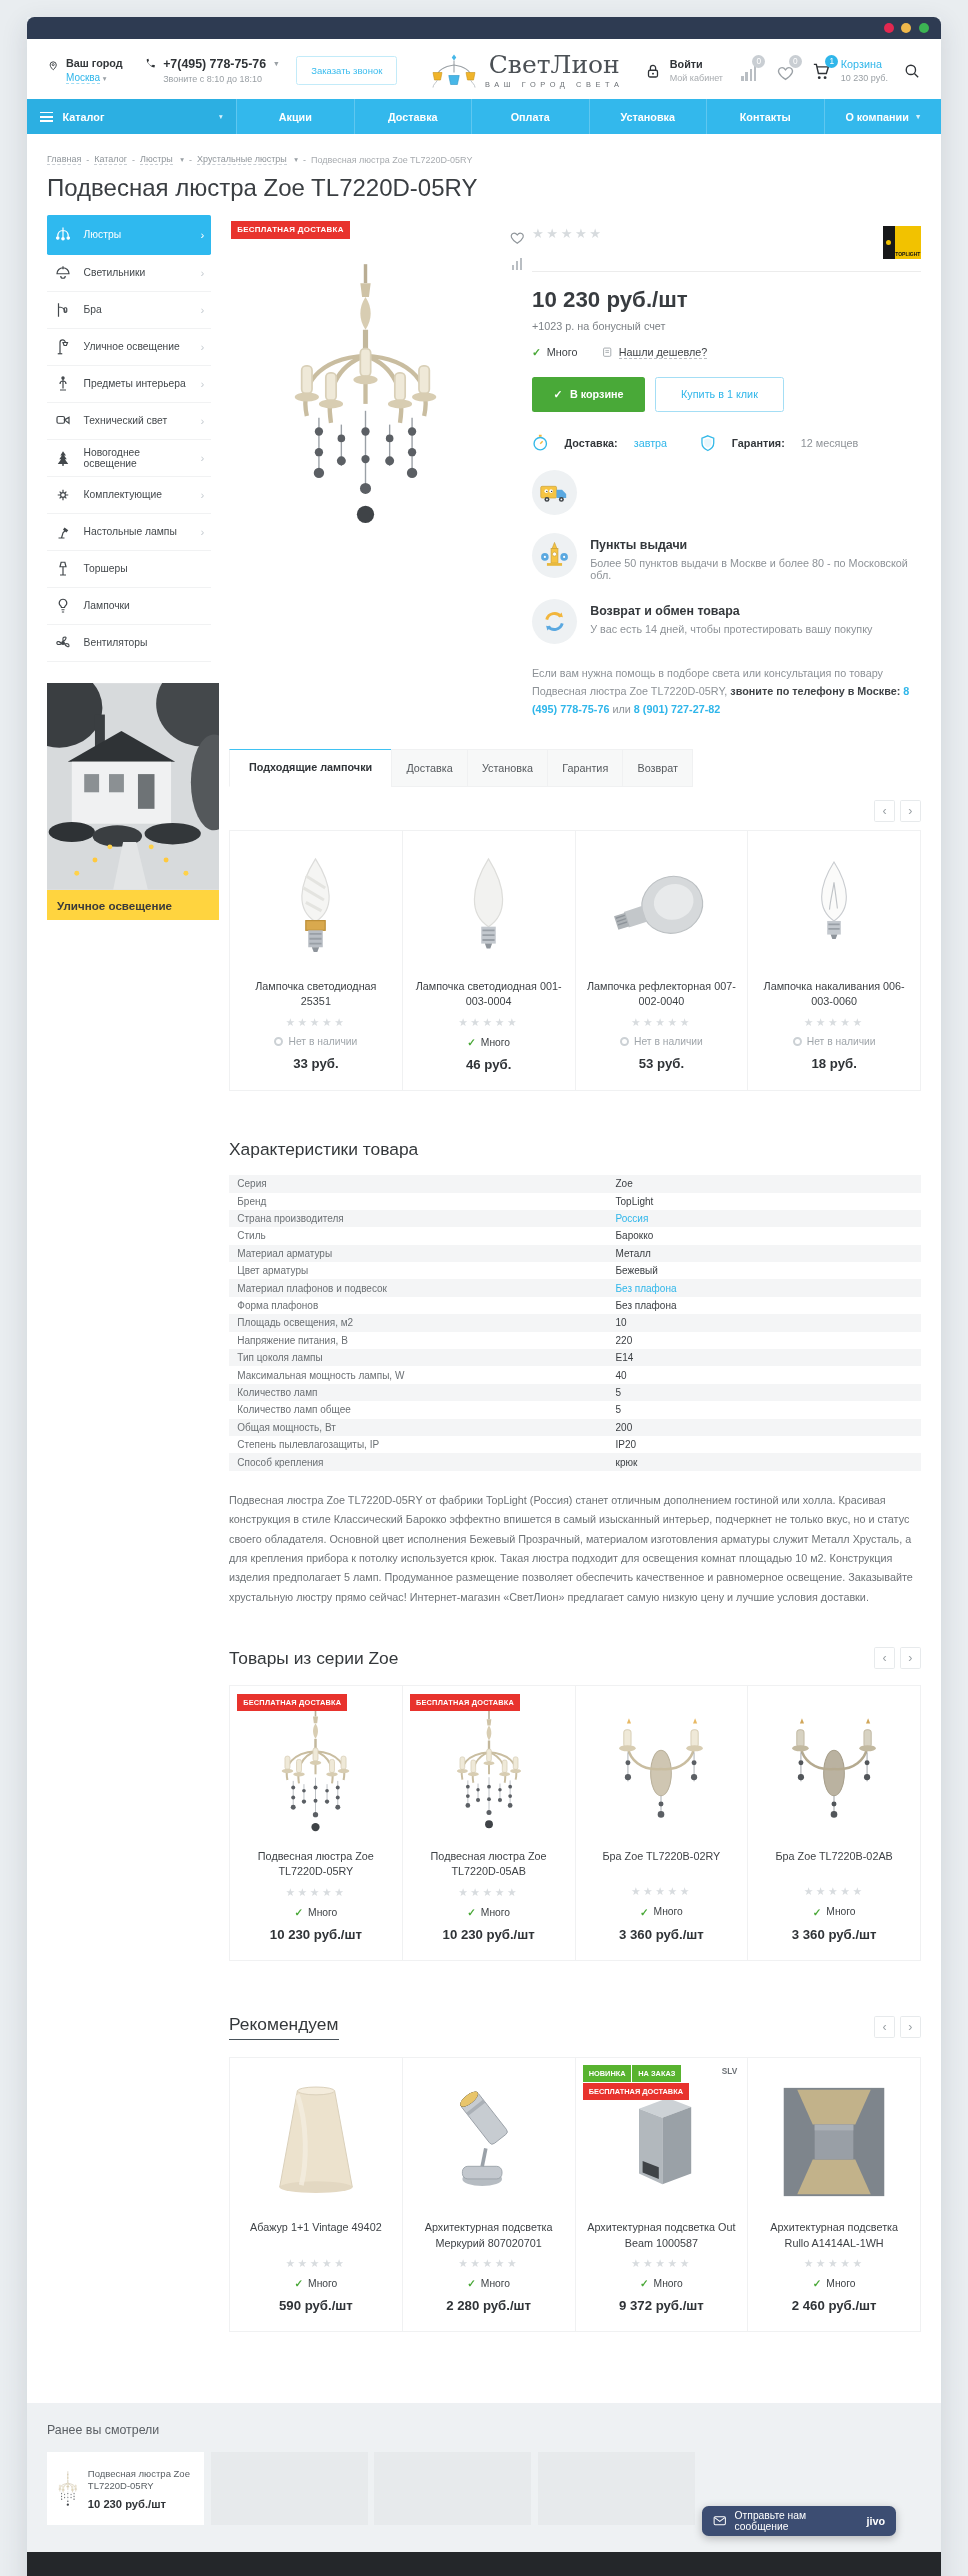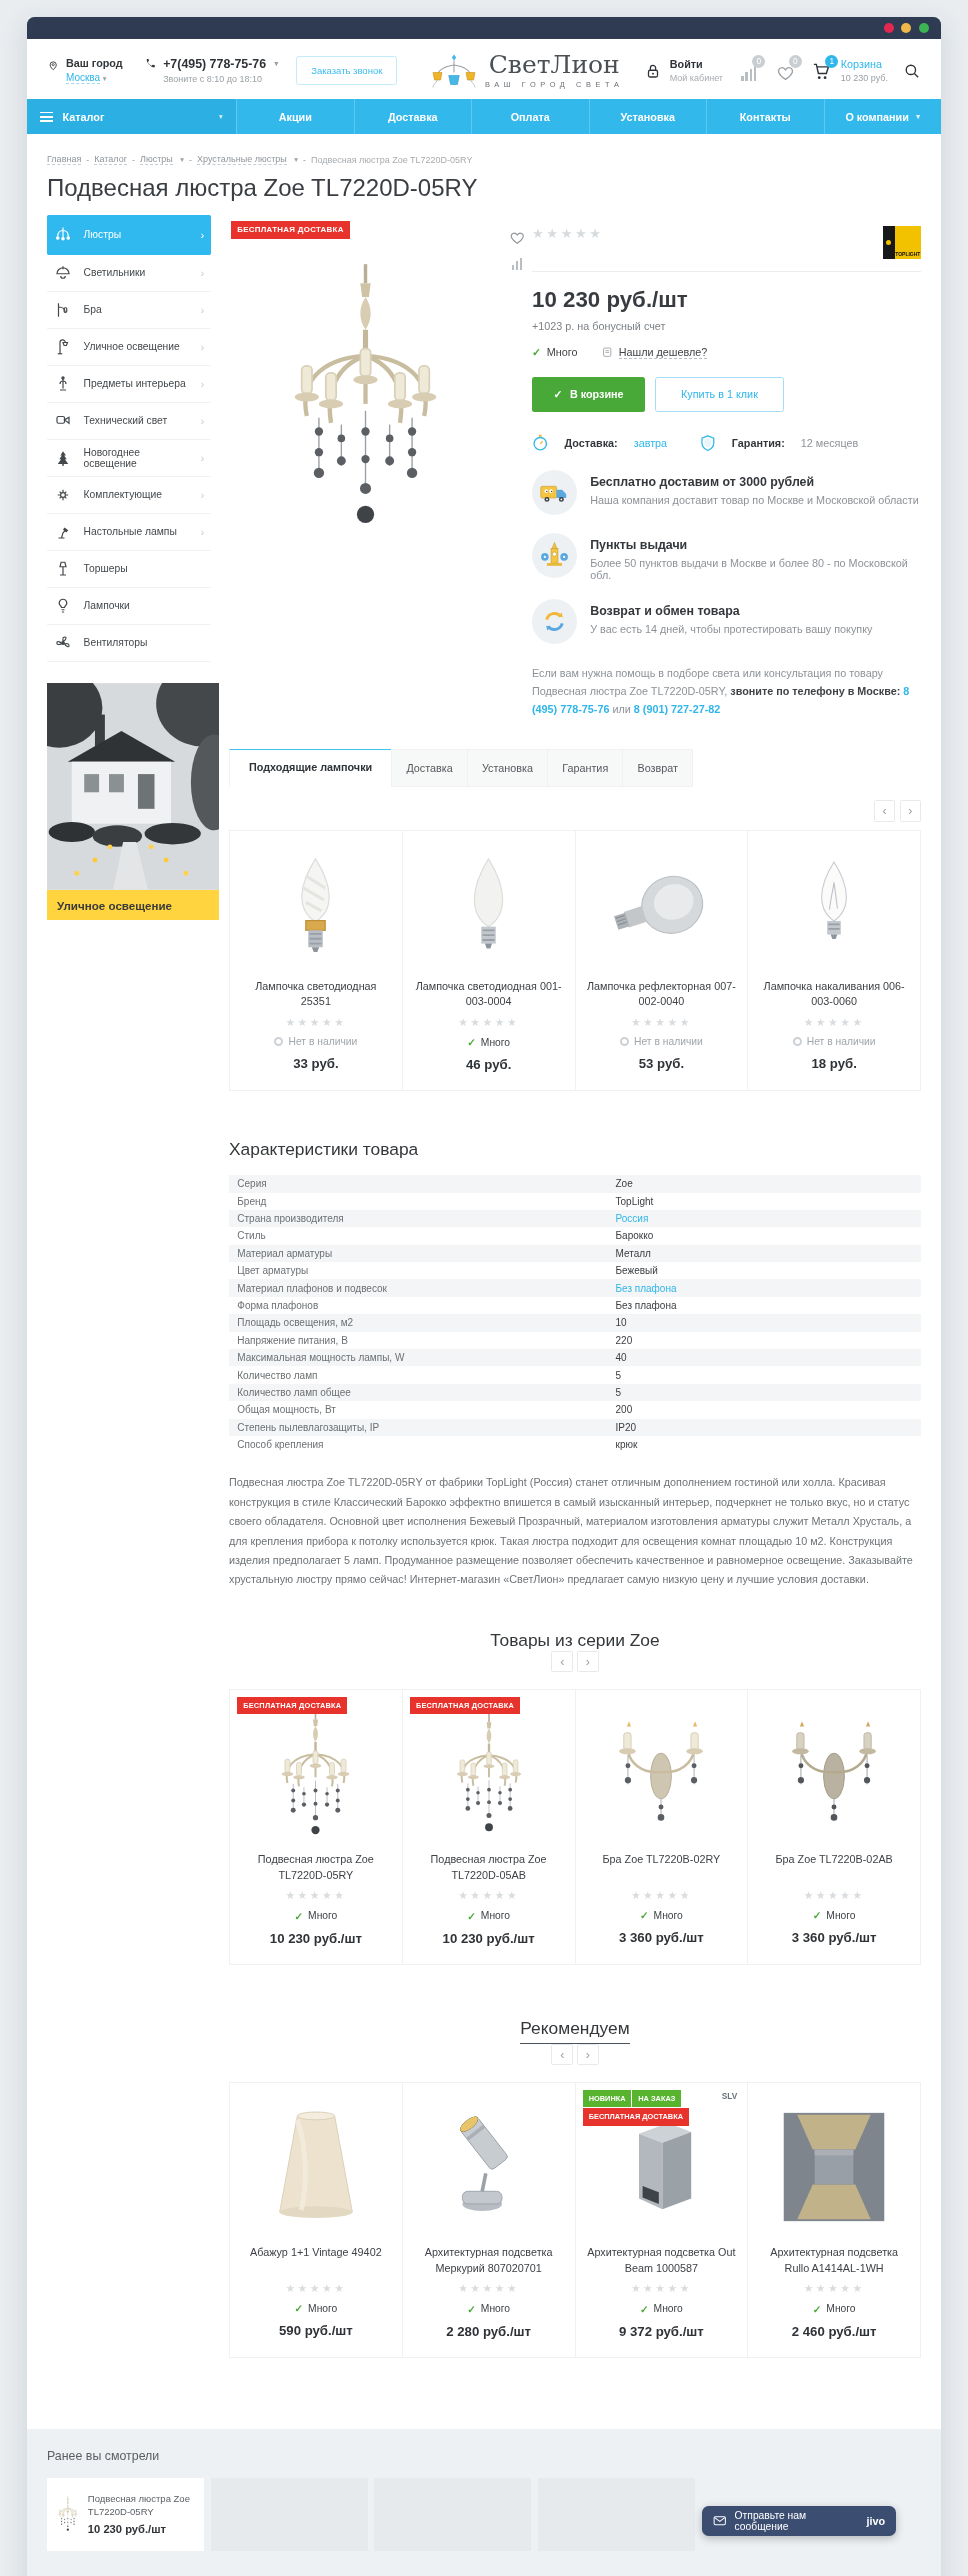--- a/index.html
+++ b/index.html
@@ -149,21 +149,21 @@
   
   .sec-h { font-size: 17.4px; font-weight: 400; color: #34383b; }
   .specs-h { margin-top: 48px; }
   .spectable { margin-top: 15px; font-size: 10px; }
   .srow { display: flex; align-items: center; min-height: 17.4px; padding: 1.7px 8.3px; }
   .srow:nth-child(odd) { background: #f4f5f6; }
   .slabel { width: 56%; color: #6b7074; }
   .sval { color: #3a3e42; }
   .sval.link { color: #2fb6ea; cursor: pointer; }
   .desc { margin-top: 20px; font-size: 10.8px; color: #6e7377; line-height: 1.8; }
-  .sechead { display: flex; justify-content: space-between; align-items: center; margin-top: 40px; flex-direction: column; }
+  .sechead { display: flex; justify-content: space-between; align-items: center; margin-top: 40px; }
   .sechead.mt-lg { margin-top: 53px; }
   .u-underline { display: inline-block; border-bottom: 1.7px solid #49535b; padding-bottom: 4.1px; }
   .cards-mt { margin-top: 16.5px; }
 
   
   .band { background: #eef1f3; margin-top: 71px; padding: 20px 20px 26.5px; }
   .band-h { font-size: 12.4px; color: #5a5f64; font-weight: 400; }
   .vtiles { display: flex; gap: 6.6px; margin-top: 15px; }
   .vtile { width: 157px; height: 73px; background: #e7eaec; }
   .vtile.prodtile { background: #fff; display: flex; align-items: center; gap: 6.6px; padding: 5px 6.6px; cursor: pointer; }
@@ -699,24 +699,20 @@
                     <circle cx="19" cy="22" r="2.6" fill="#fff"></circle>
                     <circle cx="12.8" cy="22.4" r="1" fill="#333"></circle>
                     <circle cx="19.8" cy="22.4" r="1" fill="#333"></circle>
                     <path d="M27 20h8l6 6v6H27z" fill="#5aa8e0"></path>
                     <circle cx="13" cy="34" r="3.6" fill="#3d4246"></circle>
                     <circle cx="34" cy="34" r="3.6" fill="#3d4246"></circle>
                     <circle cx="13" cy="34" r="1.3" fill="#fff"></circle>
                     <circle cx="34" cy="34" r="1.3" fill="#fff"></circle>
                   </svg>
               </div>
-              <div>
-                <div class="ib-t">Бесплатно доставим от 3000 рублей</div>
-                <div class="ib-x">Наша компания доставит товар по Москве и Московской области</div>
-              </div>
             </div>
             <div class="ib">
               <div class="ib-ic">
                 <svg class="ic" width="33" height="33" viewBox="0 0 48 48">
                     <path d="M24 5l3.5 9h-7z" fill="#f6c443" stroke="#caa036"></path>
                     <rect x="19" y="14" width="10" height="21" fill="#f6c443" stroke="#caa036"></rect>
                     <circle cx="24" cy="22" r="3" fill="#fff" stroke="#caa036"></circle>
                     <circle cx="10" cy="26" r="5.5" fill="#5aa8e0"></circle>
                     <circle cx="38" cy="26" r="5.5" fill="#5aa8e0"></circle>
                     <circle cx="10" cy="26" r="1.6" fill="#fff"></circle>
@@ -863,20 +859,24 @@
             </div>
           <div class="srow">
               <span class="slabel">Площадь освещения, м2</span>
               <span class="sval">10</span>
             </div>
           <div class="srow">
               <span class="slabel">Напряжение питания, В</span>
               <span class="sval">220</span>
             </div>
           <div class="srow">
+              <span class="slabel">Тип цоколя лампы</span>
+              <span class="sval">E14</span>
+            </div>
+          <div class="srow">
               <span class="slabel">Максимальная мощность лампы, W</span>
               <span class="sval">40</span>
             </div>
           <div class="srow">
               <span class="slabel">Количество ламп</span>
               <span class="sval">5</span>
             </div>
           <div class="srow">
               <span class="slabel">Количество ламп общее</span>
               <span class="sval">5</span>

